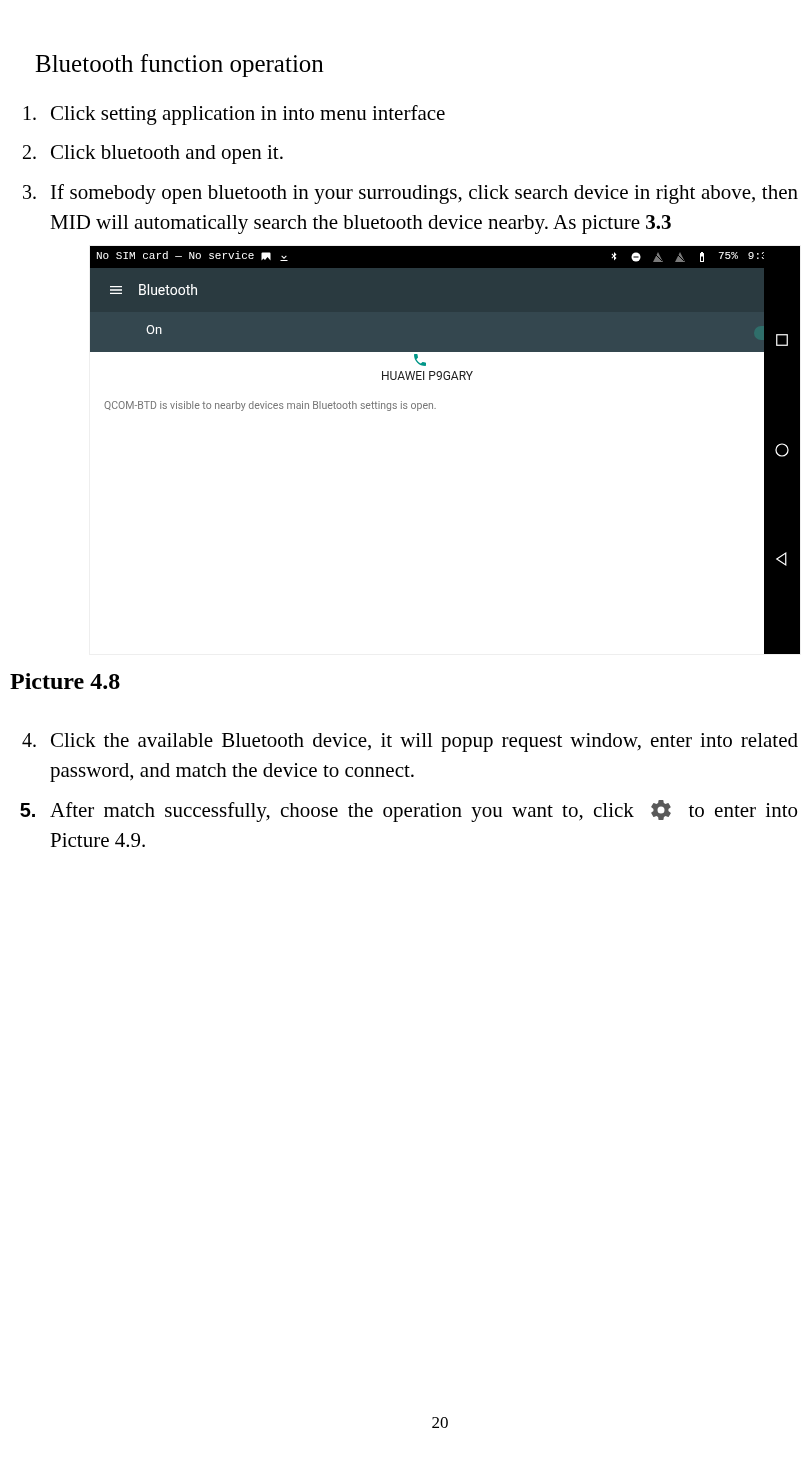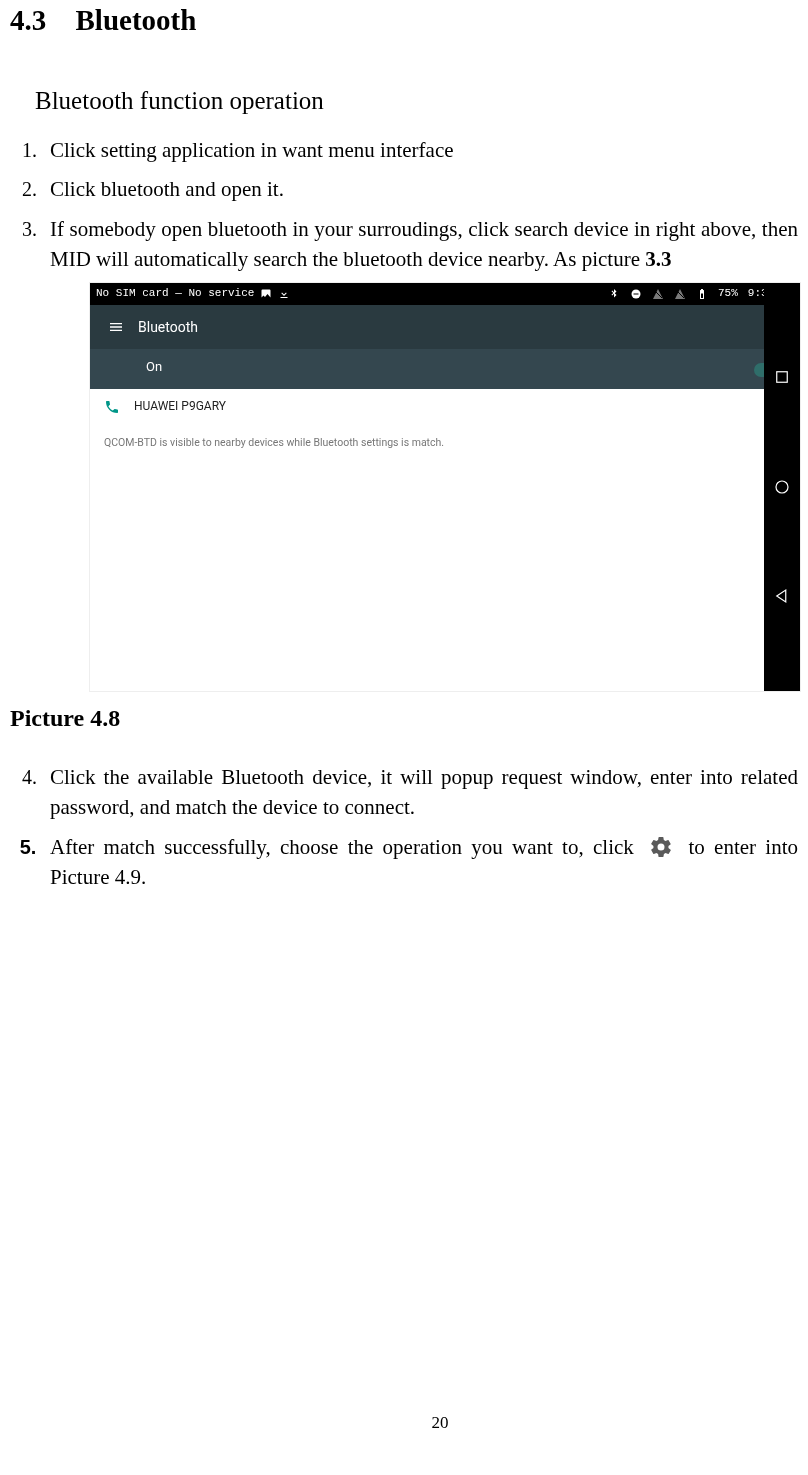--- a/index.html
+++ b/index.html
@@ -137,20 +137,21 @@
     color:#009688;
     font-size:11px;
     font-weight:500;
     padding: 10px 0 4px 14px;
   }
   .device-row {
     display:flex;
     align-items:center;
     height:36px;
     padding: 0 14px;
+    flex-direction: column;
   }
   .device-row .phone-ico { width:30px; display:flex; align-items:center; }
   .device-row .phone-ico svg { width:16px; height:16px; fill:#009688; }
   .device-row .dev-name { font-size:12px; color:#222; }
   .visible-note {
     font-size:10.5px;
     color:#777;
     padding: 10px 14px 0 14px;
   }
   .nav-rail {
@@ -174,29 +175,25 @@
     width:28px; height:24px;
     margin: 0 4px;
   }
   .gear-inline svg { width:100%; height:100%; display:block; }
 </style>
 </head>
 <body>
 
 <div class="page">
 
-  <h2 class="h-section">
-    <span class="num">4.3</span>
-    <span class="title">Bluetooth</span>
-  </h2>
 
   <div class="subheading">Bluetooth function operation</div>
 
   <ol class="steps">
-    <li><span>Click setting application in want menu interface</span></li>
+    <li><span>Click setting application in into menu interface</span></li>
     <li><span>Click bluetooth and open it.</span></li>
     <li>
       <span>If somebody open bluetooth in your surroudings, click search device in right above, then MID will automatically search the bluetooth device nearby. As picture </span><span class="bold">3.3</span>
 
       
       <div class="figure-wrap">
         <div class="device">
 
           <div class="status-bar">
             <div class="status-left">
@@ -271,21 +268,21 @@
 
           <div class="content-area">
             <div class="device-row">
               <span class="phone-ico">
                 <svg viewBox="0 0 24 24">
                     <path d="M6.6 10.8c1.4 2.8 3.8 5.2 6.6 6.6l2.2-2.2c.3-.3.7-.4 1-.2 1.1.4 2.3.6 3.6.6.6 0 1 .4 1 1V20c0 .6-.4 1-1 1C10.6 21 3 13.4 3 4c0-.6.4-1 1-1h3.4c.6 0 1 .4 1 1 0 1.3.2 2.5.6 3.6.1.3 0 .7-.2 1l-2.2 2.2z"></path>
                   </svg>
               </span>
               <span class="dev-name">HUAWEI P9GARY</span>
             </div>
-            <div class="visible-note">QCOM-BTD is visible to nearby devices while Bluetooth settings is match.</div>
+            <div class="visible-note">QCOM-BTD is visible to nearby devices main Bluetooth settings is open.</div>
           </div>
 
           <div class="nav-rail">
             <div class="nav-btn">
               <svg viewBox="0 0 24 24">
                   <rect x="5" y="5" width="14" height="14"></rect>
                 </svg>
             </div>
             <div class="nav-btn">
               <svg viewBox="0 0 24 24">

